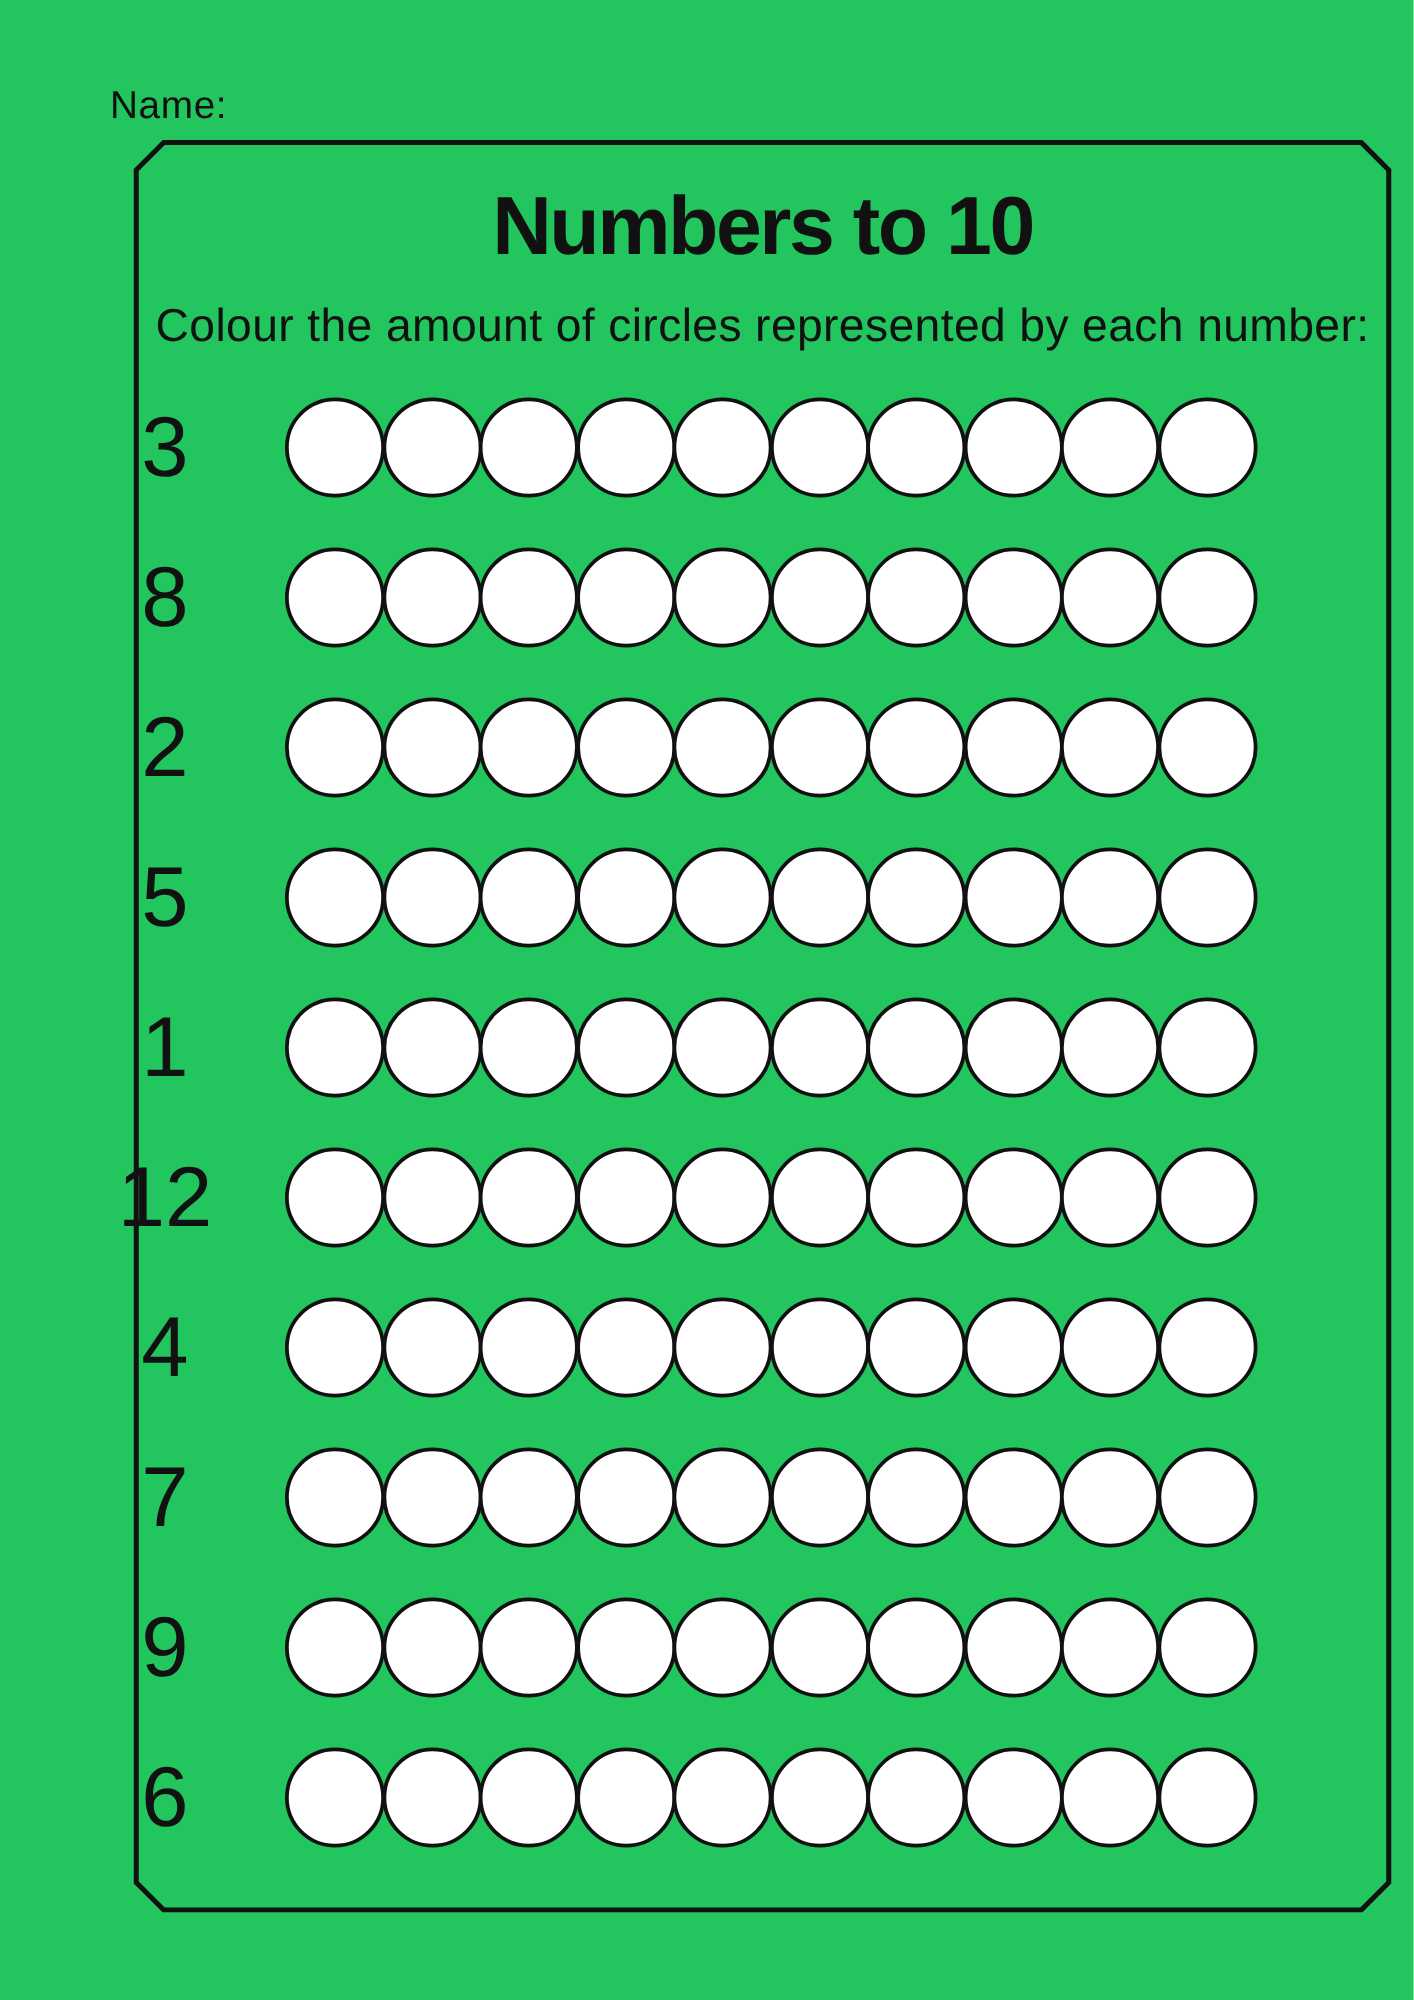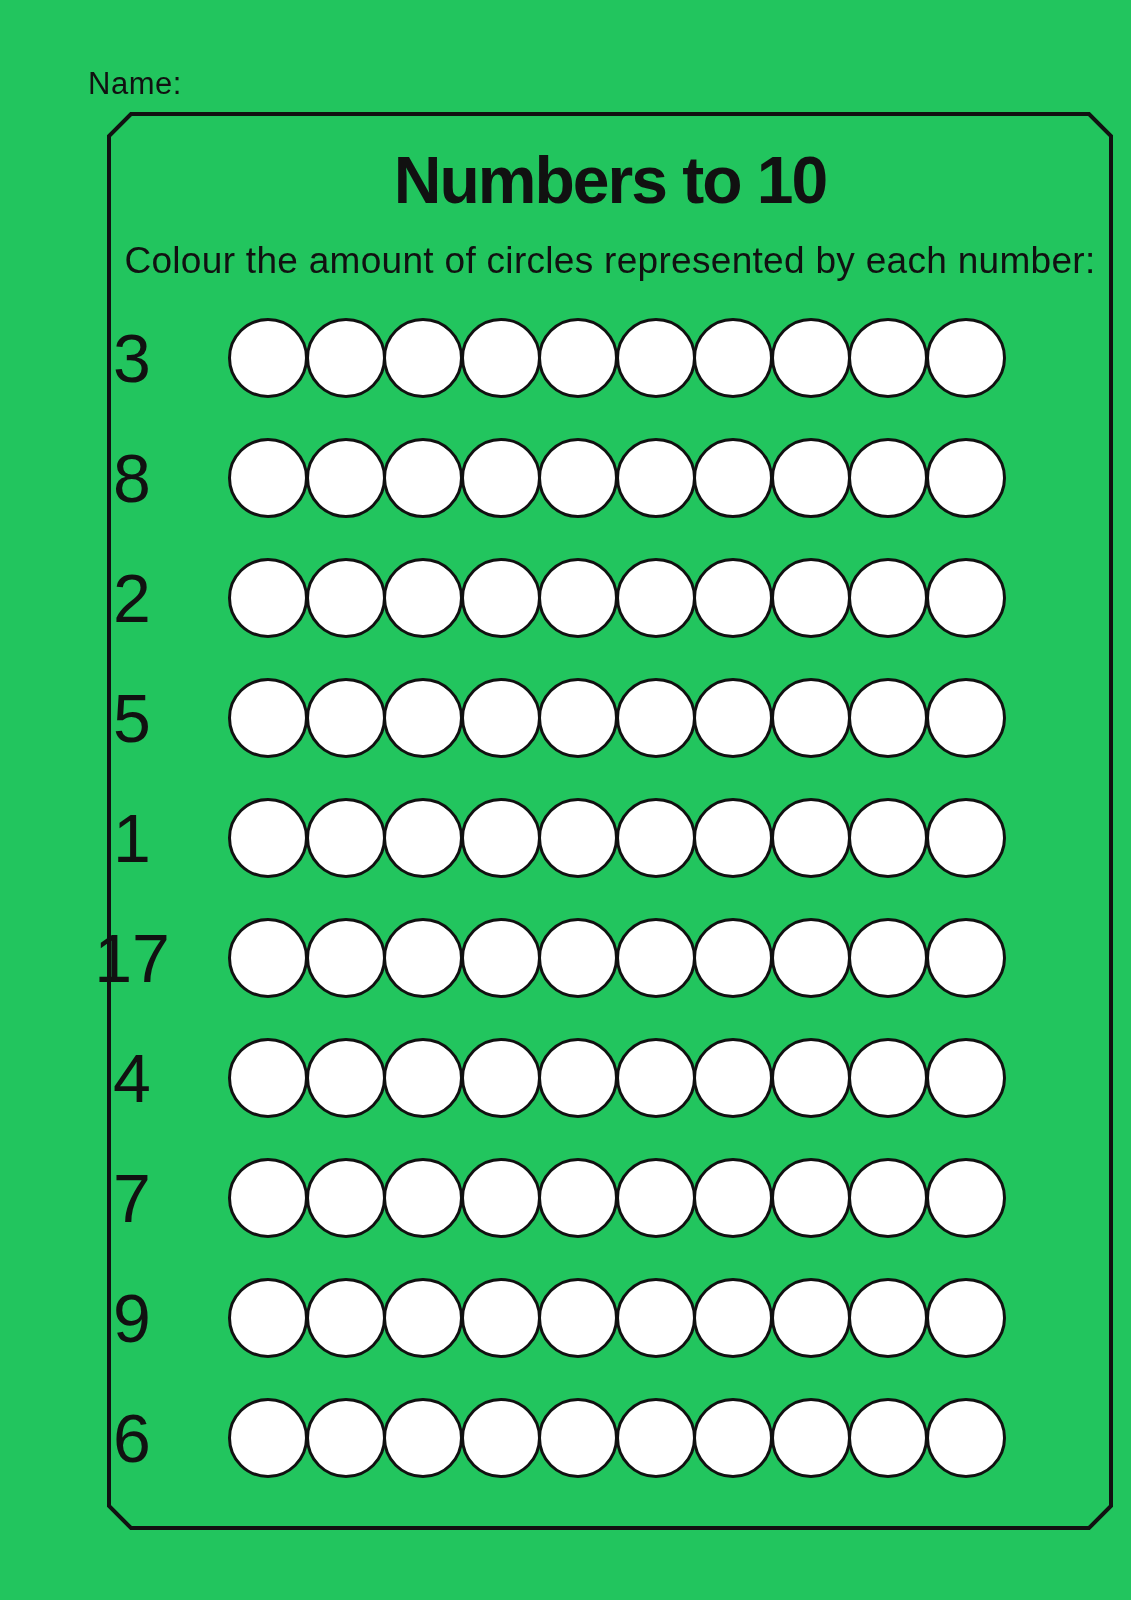--- a/index.html
+++ b/index.html
@@ -185,21 +185,21 @@
             <div class="circle"></div>
             <div class="circle"></div>
             <div class="circle"></div>
             <div class="circle"></div>
             <div class="circle"></div>
             <div class="circle"></div>
             <div class="circle"></div>
           </div>
         </div>
         <div class="row">
-          <div class="row-number">17</div>
+          <div class="row-number">12</div>
           <div class="circles">
             <div class="circle"></div>
             <div class="circle"></div>
             <div class="circle"></div>
             <div class="circle"></div>
             <div class="circle"></div>
             <div class="circle"></div>
             <div class="circle"></div>
             <div class="circle"></div>
             <div class="circle"></div>

